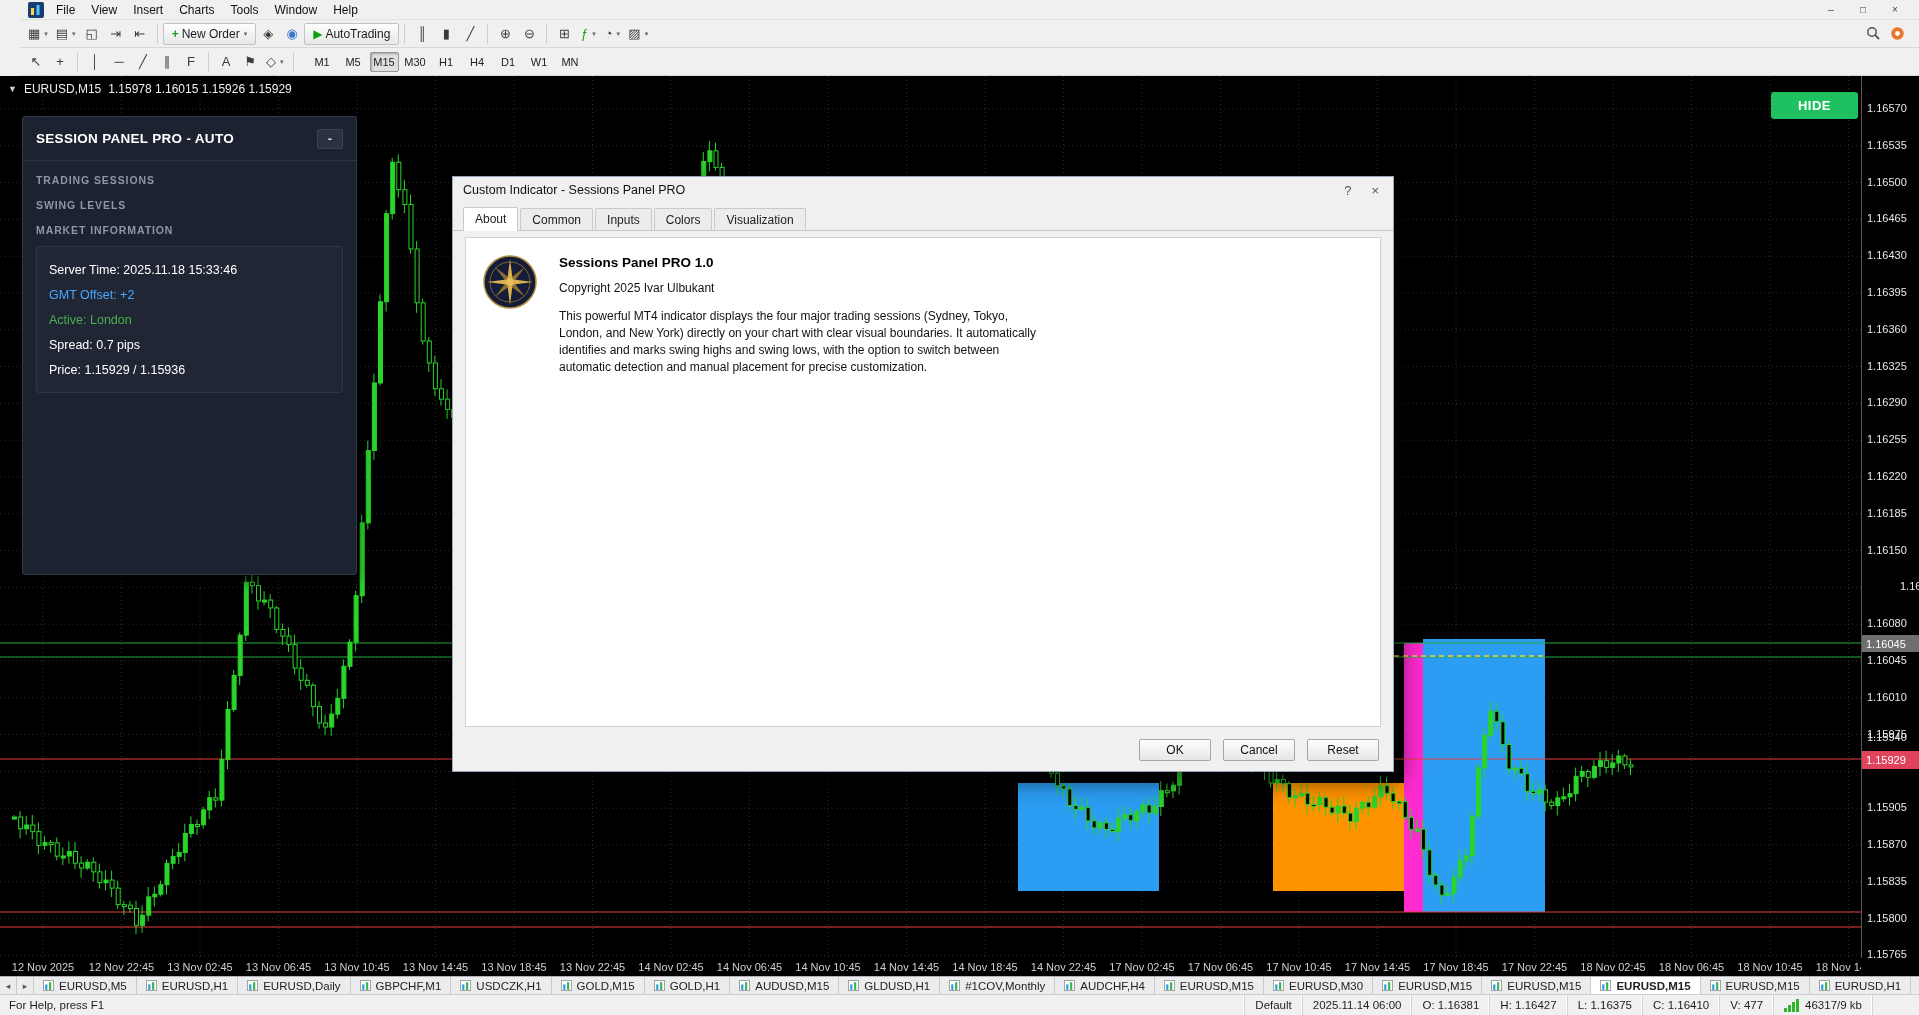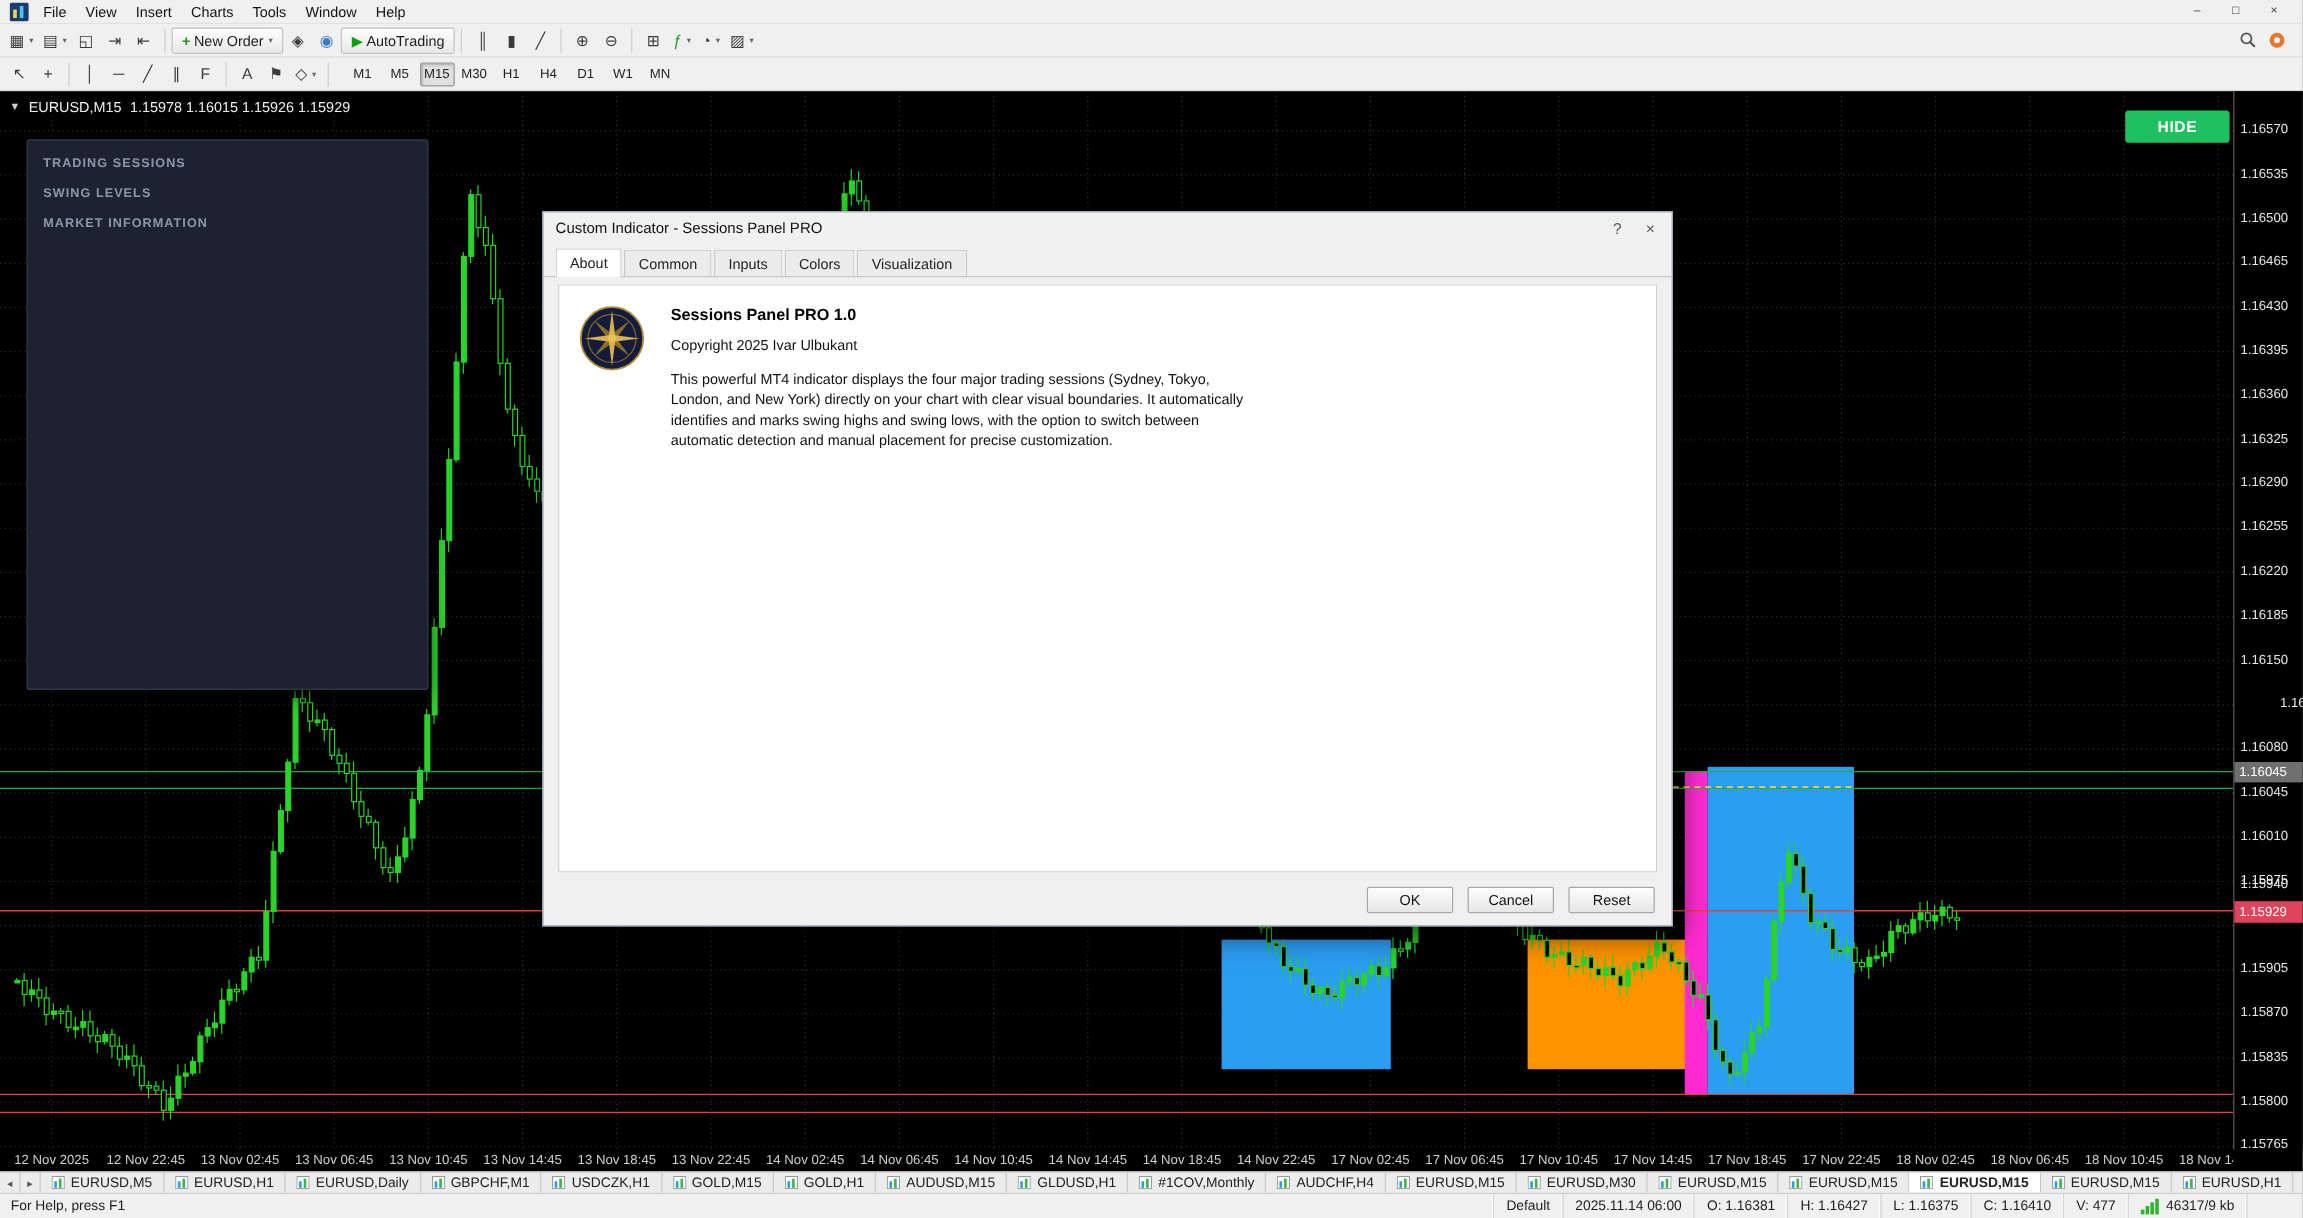--- a/index.html
+++ b/index.html
@@ -1,18 +1,18 @@
 <!DOCTYPE html>
 <html><head>
 <meta charset="utf-8">
 <style>
   *{margin:0;padding:0;box-sizing:border-box;font-family:"Liberation Sans",sans-serif;}
   html,body{width:1919px;height:1015px;overflow:hidden;}
   body{background:#000;}
-  .window{position:relative;width:1919px;height:1015px;background:#f0f0f0;}
+  .window{position:relative;width:1919px;height:1015px;background:#f0f0f0;padding-left:20px;}
 
   
   .menubar{height:20px;display:flex;align-items:center;background:#f0f0f0;font-size:12px;padding:0 4px;border-bottom:1px solid #e2e2e2;}
   .app-logo{width:16px;height:16px;margin:0 4px;}
   .menu-item{padding:1px 8px;color:#111;cursor:default;}
   .winctl{margin-left:auto;display:flex;gap:4px;padding-right:6px;}
   .winbtn{width:28px;height:16px;display:flex;align-items:center;justify-content:center;color:#444;font-size:10px;}
 
   
   .toolbar{display:flex;align-items:center;background:#f0f0f0;border-bottom:1px solid #d7d7d7;padding:0 4px;height:28px;}
@@ -903,23 +903,34 @@
         <div class="time-label" style="left: 1377.5px;">17 Nov 14:45</div>
         <div class="time-label" style="left: 1456px;">17 Nov 18:45</div>
         <div class="time-label" style="left: 1534.5px;">17 Nov 22:45</div>
         <div class="time-label" style="left: 1613px;">18 Nov 02:45</div>
         <div class="time-label" style="left: 1691.5px;">18 Nov 06:45</div>
         <div class="time-label" style="left: 1770px;">18 Nov 10:45</div>
         <div class="time-label" style="left: 1848.5px;">18 Nov 14:45</div>
       </div>
 
     <div class="panel">
+      <div class="panel-title">
+        <span>SESSION PANEL PRO - AUTO</span>
+        <div class="panel-min">-</div>
+      </div>
       <div class="section-label">TRADING SESSIONS</div>
       <div class="section-label">SWING LEVELS</div>
       <div class="section-label">MARKET INFORMATION</div>
+      <div class="info-box" id="info-lines">
+          <div class="info-line" style="color: rgb(255, 255, 255);">Server Time: 2025.11.18 15:33:46</div>
+          <div class="info-line" style="color: rgb(77, 166, 255);">GMT Offset: +2</div>
+          <div class="info-line" style="color: rgb(76, 175, 80);">Active: London</div>
+          <div class="info-line" style="color: rgb(255, 255, 255);">Spread: 0.7 pips</div>
+          <div class="info-line" style="color: rgb(255, 255, 255);">Price: 1.15929 / 1.15936</div>
+        </div>
     </div>
 
     <div class="dialog">
       <div class="dlg-title">
         <span>Custom Indicator - Sessions Panel PRO</span>
         <div class="dlg-ctl">
           <span>?</span>
           <span>×</span>
         </div>
       </div>

